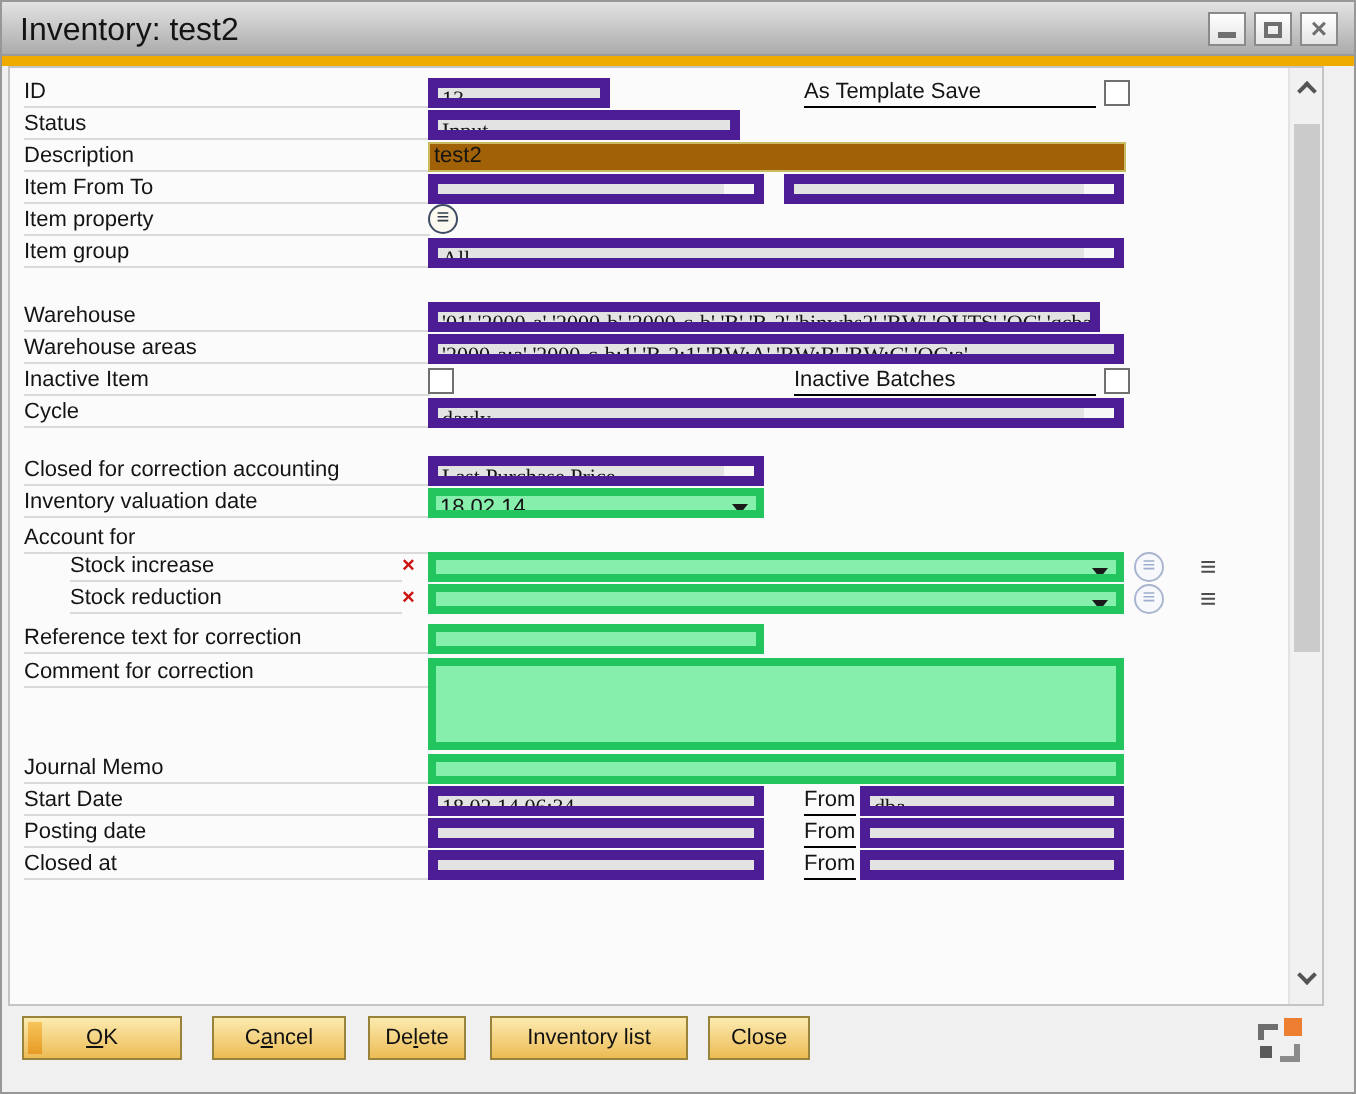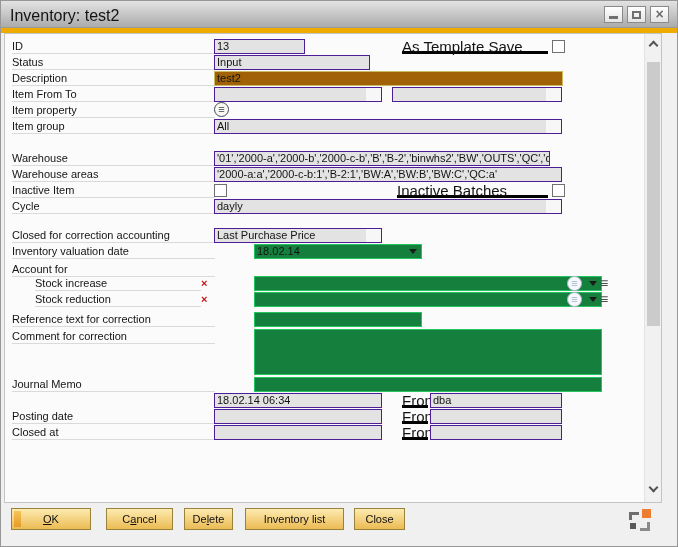--- a/index.html
+++ b/index.html
@@ -23,27 +23,27 @@
   
   .scroll{position:absolute;top:0;right:0;width:17px;height:100%;background:#f1f1f1;border-left:1px solid #e3e3e3;}
   .thumb{position:absolute;left:2px;top:28px;width:13px;height:264px;background:#cbcbcb;}
   .chev{position:absolute;left:5px;width:7px;height:7px;border-top:2px solid #555;border-right:2px solid #555;}
   .chev.up{top:8px;transform:rotate(-45deg);}
   .chev.down{top:450px;transform:rotate(135deg);}
   
   .lbl{position:absolute;left:7px;width:203px;height:15px;line-height:15px;font-size:11px;
     color:#141414;border-bottom:1px solid #dadada;white-space:nowrap;overflow:hidden;}
   .lbl.indent{left:30px;width:166px;}
-  .rlbl{position:absolute;height:15px;line-height:15px;font-size:15px;color:#141414;
-    border-bottom:3px solid #000000;white-space:nowrap;}
+  .rlbl{position:absolute;height:15px;line-height:15px;font-size:11px;color:#141414;
+    border-bottom:1px solid #000000;white-space:nowrap;}
   .fld{position:absolute;height:15px;line-height:13px;font-size:11px;color:#141414;
     padding:0 2px;white-space:nowrap;overflow:hidden;}
-  .gray{background:#e3e3e3;border:1px solid #4c1d95;}
+  .gray{background:#e3e3e3;border:5px solid #4c1d95;font-family:Liberation Serif, serif;}
   .tail{background:linear-gradient(to right,#e3e3e3 0,#e3e3e3 calc(100% - 15px),#f7f7f7 calc(100% - 15px));}
-  .white{background:#15803d;border:1px solid #22c55e;margin-left:40px;}
+  .white{background:#86efac;border:4px solid #22c55e;}
   .yellow{background:#a16207;border:1px solid #cbbb60;}
   .multiline{height:46px;}
   .cb{position:absolute;width:13px;height:13px;background:#ffffff;border:1px solid #707070;}
   .arrow{position:absolute;width:0;height:0;border-left:4px solid transparent;
     border-right:4px solid transparent;border-top:5px solid #1a1a1a;}
   .redx{position:absolute;color:#cc1111;font-size:11px;font-weight:bold;line-height:15px;}
   .circlebtn{position:absolute;width:15px;height:15px;border-radius:50%;background:#faf8ef;
     border:1px solid #3d4a63;color:#303b4e;font-size:11px;line-height:12px;text-align:center;font-weight:bold;}
   .circlebtn.light{border-color:#aab6cf;color:#9fb0cc;background:#f7f8fb;font-weight:normal;}
   .listicon{position:absolute;color:#4d4d4d;font-size:14px;font-weight:bold;line-height:15px;}
@@ -150,20 +150,21 @@
 
     <div class="lbl" style="top:278px">Reference text for correction</div>
     <div class="fld white" style="left:209px;top:278px;width:168px"></div>
 
     <div class="lbl" style="top:295px">Comment for correction</div>
     <div class="fld white multiline" style="left:209px;top:295px;width:348px"></div>
 
     <div class="lbl" style="top:343px">Journal Memo</div>
     <div class="fld white" style="left:209px;top:343px;width:348px"></div>
 
+    <div class="lbl" style="top:359px">Start Date</div>
     <div class="fld gray" style="left:209px;top:359px;width:168px">18.02.14 06:34</div>
     <div class="rlbl" style="left:397px;top:359px;width:26px">From</div>
     <div class="fld gray" style="left:425px;top:359px;width:132px">dba</div>
 
     <div class="lbl" style="top:375px">Posting date</div>
     <div class="fld gray" style="left:209px;top:375px;width:168px"></div>
     <div class="rlbl" style="left:397px;top:375px;width:26px">From</div>
     <div class="fld gray" style="left:425px;top:375px;width:132px"></div>
 
     <div class="lbl" style="top:391px">Closed at</div>

